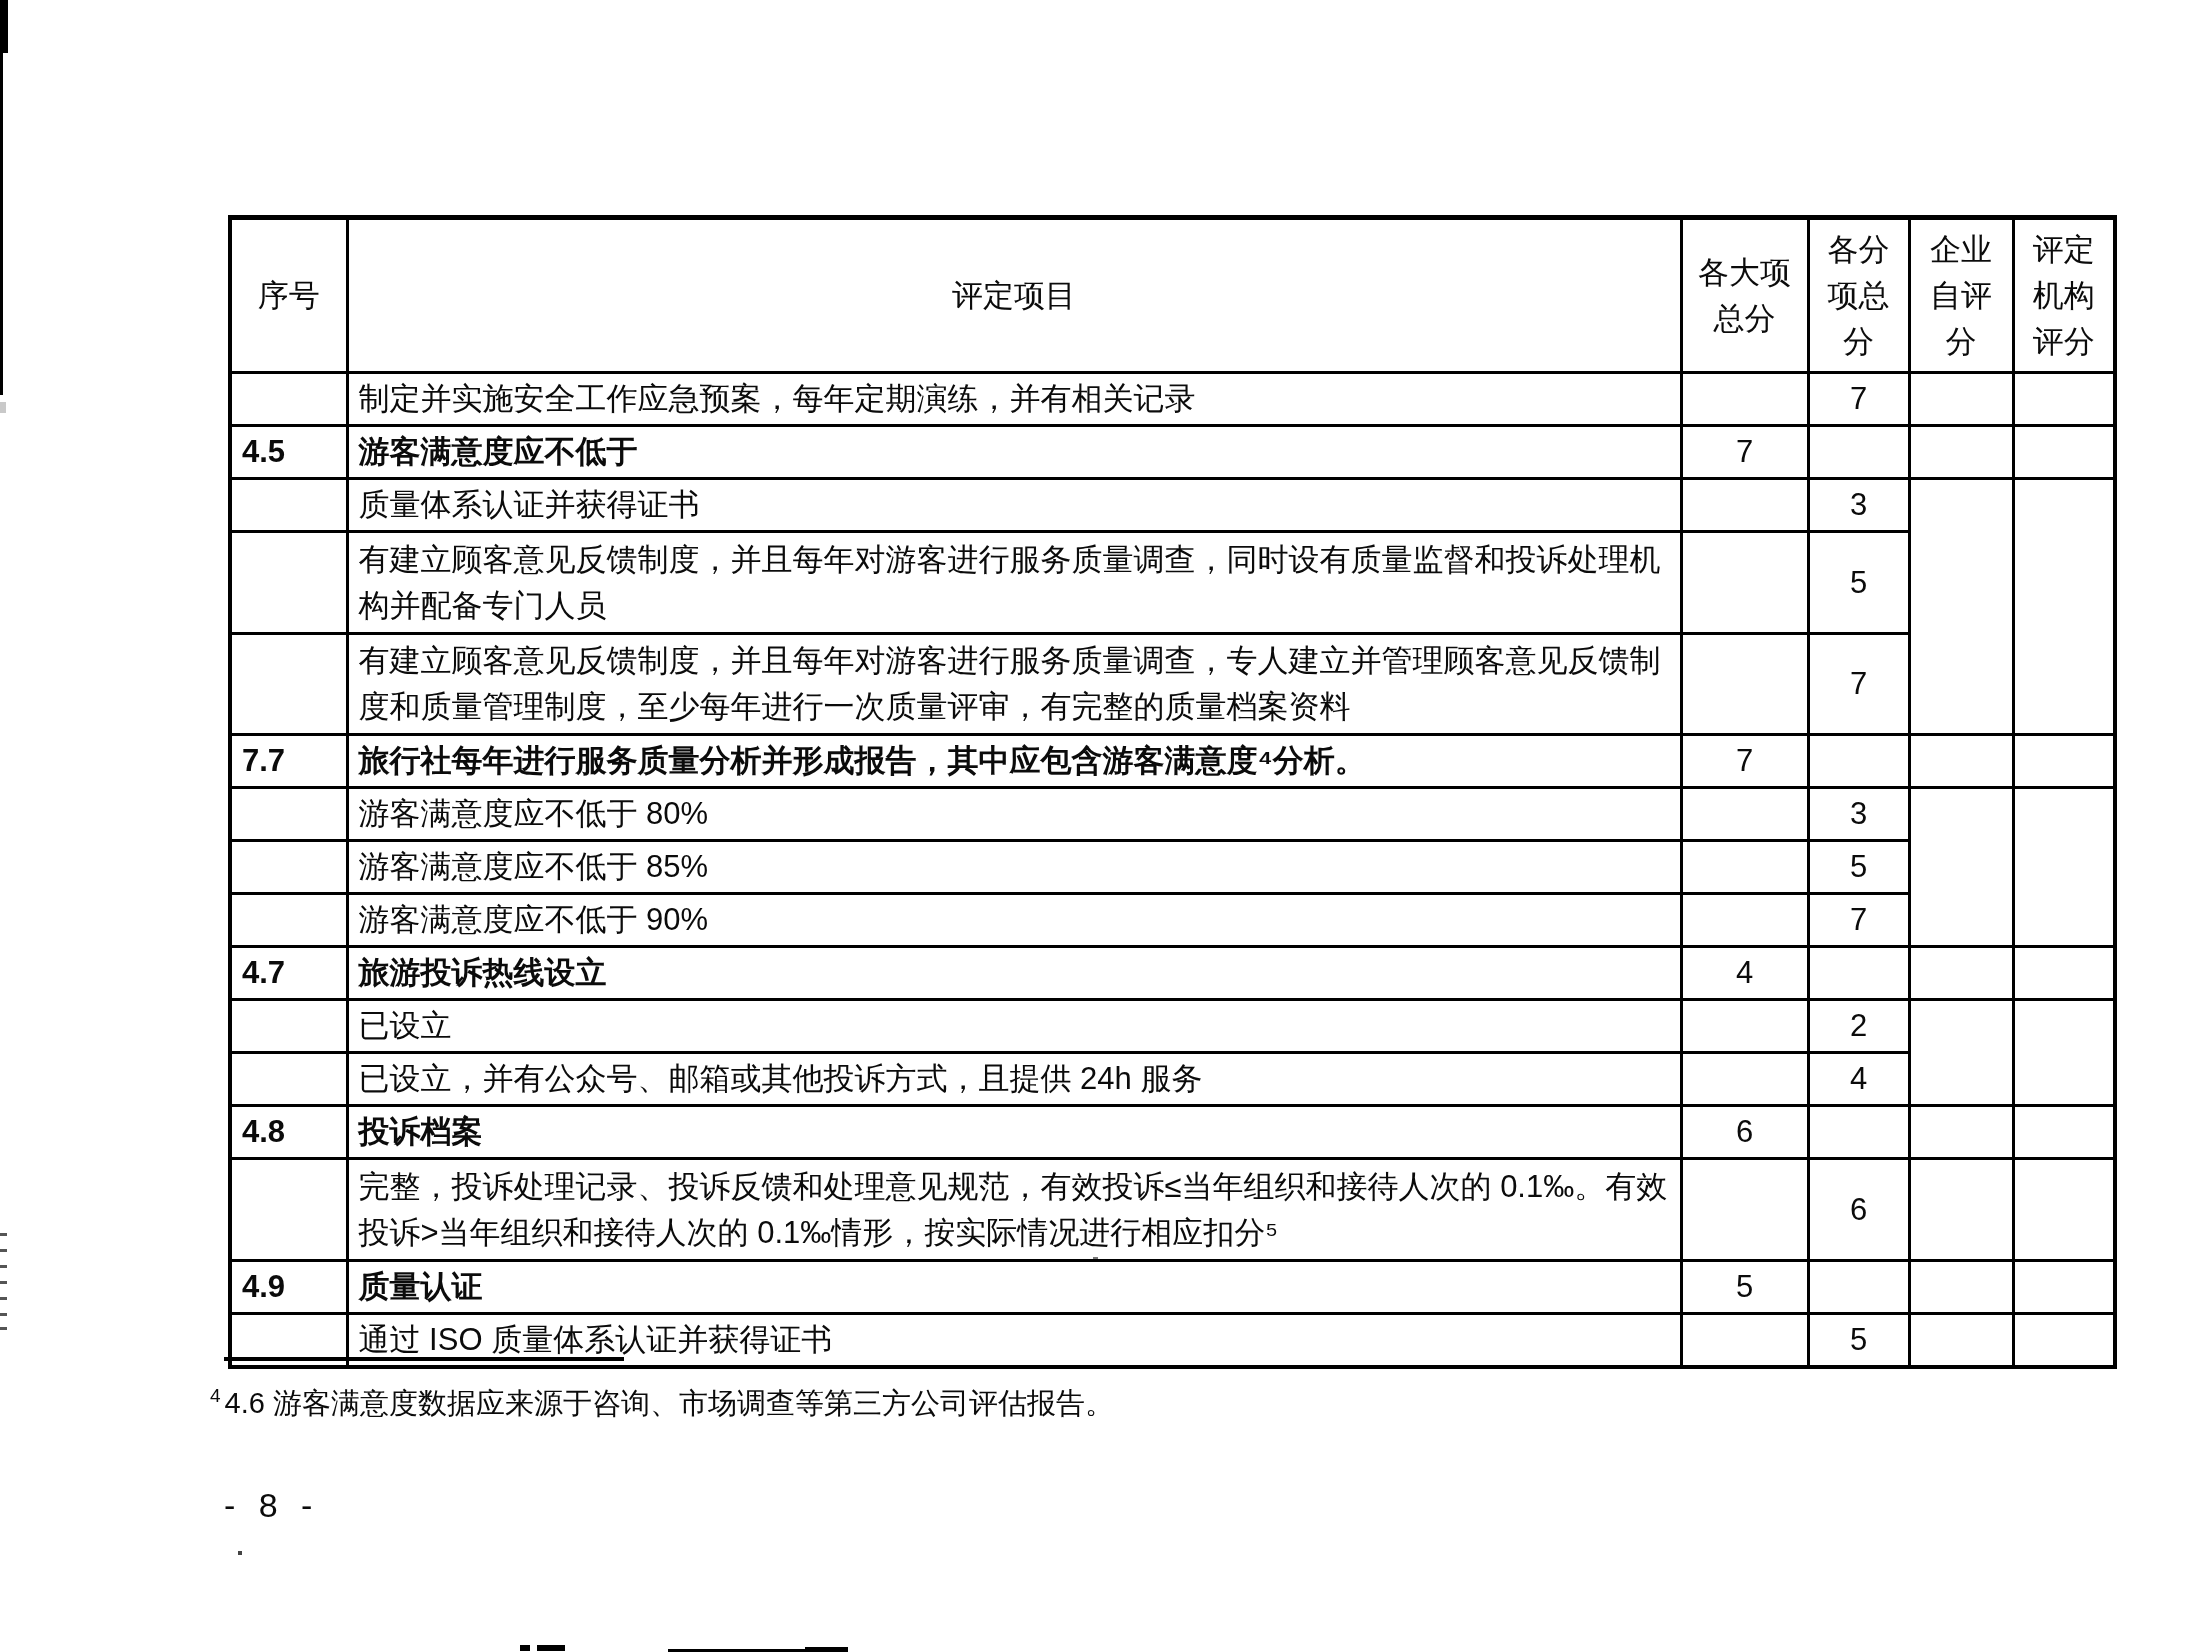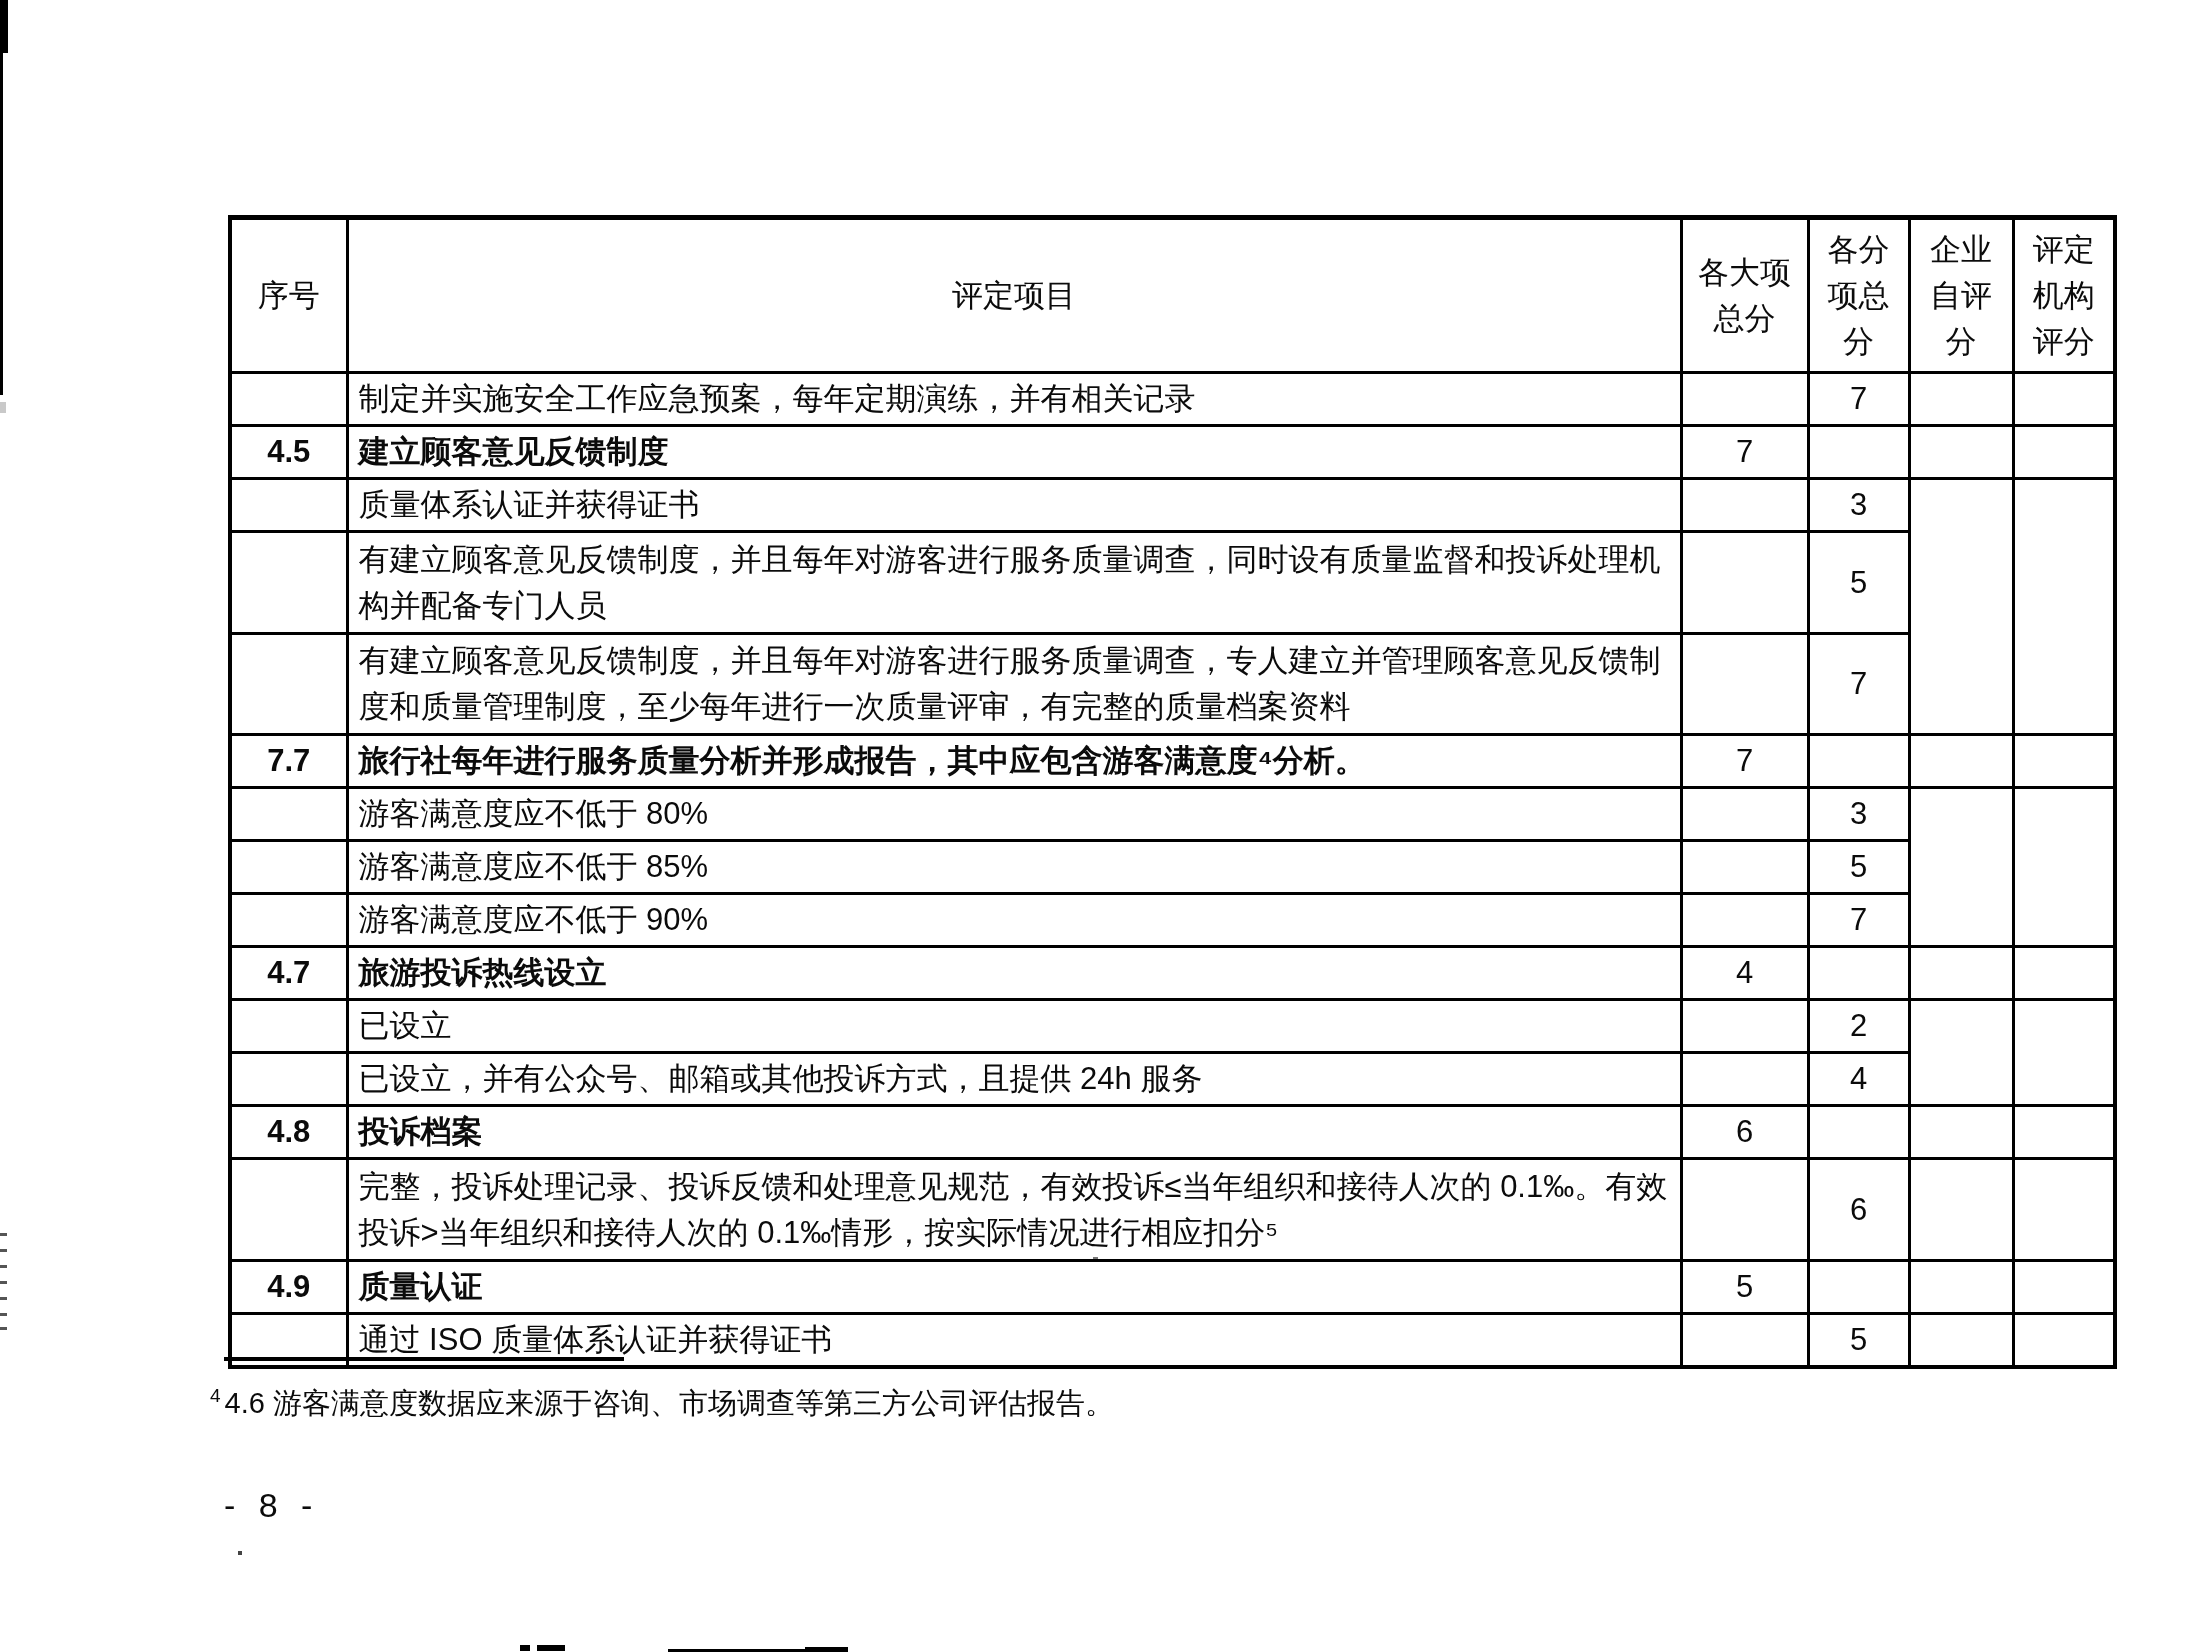--- a/index.html
+++ b/index.html
@@ -21,21 +21,21 @@
   table.eval td,table.eval th{
     border:3px solid #000;
     padding:2px 10px;
     vertical-align:middle;
     font-size:31px;
     line-height:46px;
     overflow:hidden;
   }
   th{font-weight:normal;}
   .hdr{white-space:pre-line;text-align:center;line-height:42px;}
-  .c-num{text-align:center;font-size:30px;}
+  .c-num{text-align:left;font-size:30px;}
   .c-item{text-align:left;padding-left:19px;padding-right:16px;}
   .c-score{text-align:center;font-size:30px;}
   .b{font-weight:bold;}
   
   .fn-sep{position:absolute;left:224px;top:1357px;width:400px;height:4px;background:#000;}
   .footnotes{position:absolute;left:210px;top:1372px;width:1880px;font-size:29px;line-height:47px;}
   .footnotes sup{font-size:19px;vertical-align:super;margin-right:4px;}
   
   .page-num{position:absolute;left:224px;top:1486px;font-size:34px;letter-spacing:7px;}
   .pn-dot{position:absolute;left:238px;top:1551px;width:4px;height:4px;background:#444;}
@@ -103,21 +103,21 @@
       <td class="c-num"></td>
       <td class="c-item">制定并实施安全工作应急预案，每年定期演练，并有相关记录</td>
       <td class="c-score"></td>
       <td class="c-score">7</td>
       <td class="c-score"></td>
       <td class="c-score"></td>
     </tr>
 
     <tr style="height:51px">
       <td class="c-num b">4.5</td>
-      <td class="c-item b">建立顾客意见反馈制度</td>
+      <td class="c-item b">游客满意度应不低于</td>
       <td class="c-score">7</td>
       <td class="c-score"></td>
       <td class="c-score"></td>
       <td class="c-score"></td>
     </tr>
 
     <tr style="height:52px">
       <td class="c-num"></td>
       <td class="c-item">质量体系认证并获得证书</td>
       <td class="c-score"></td>

